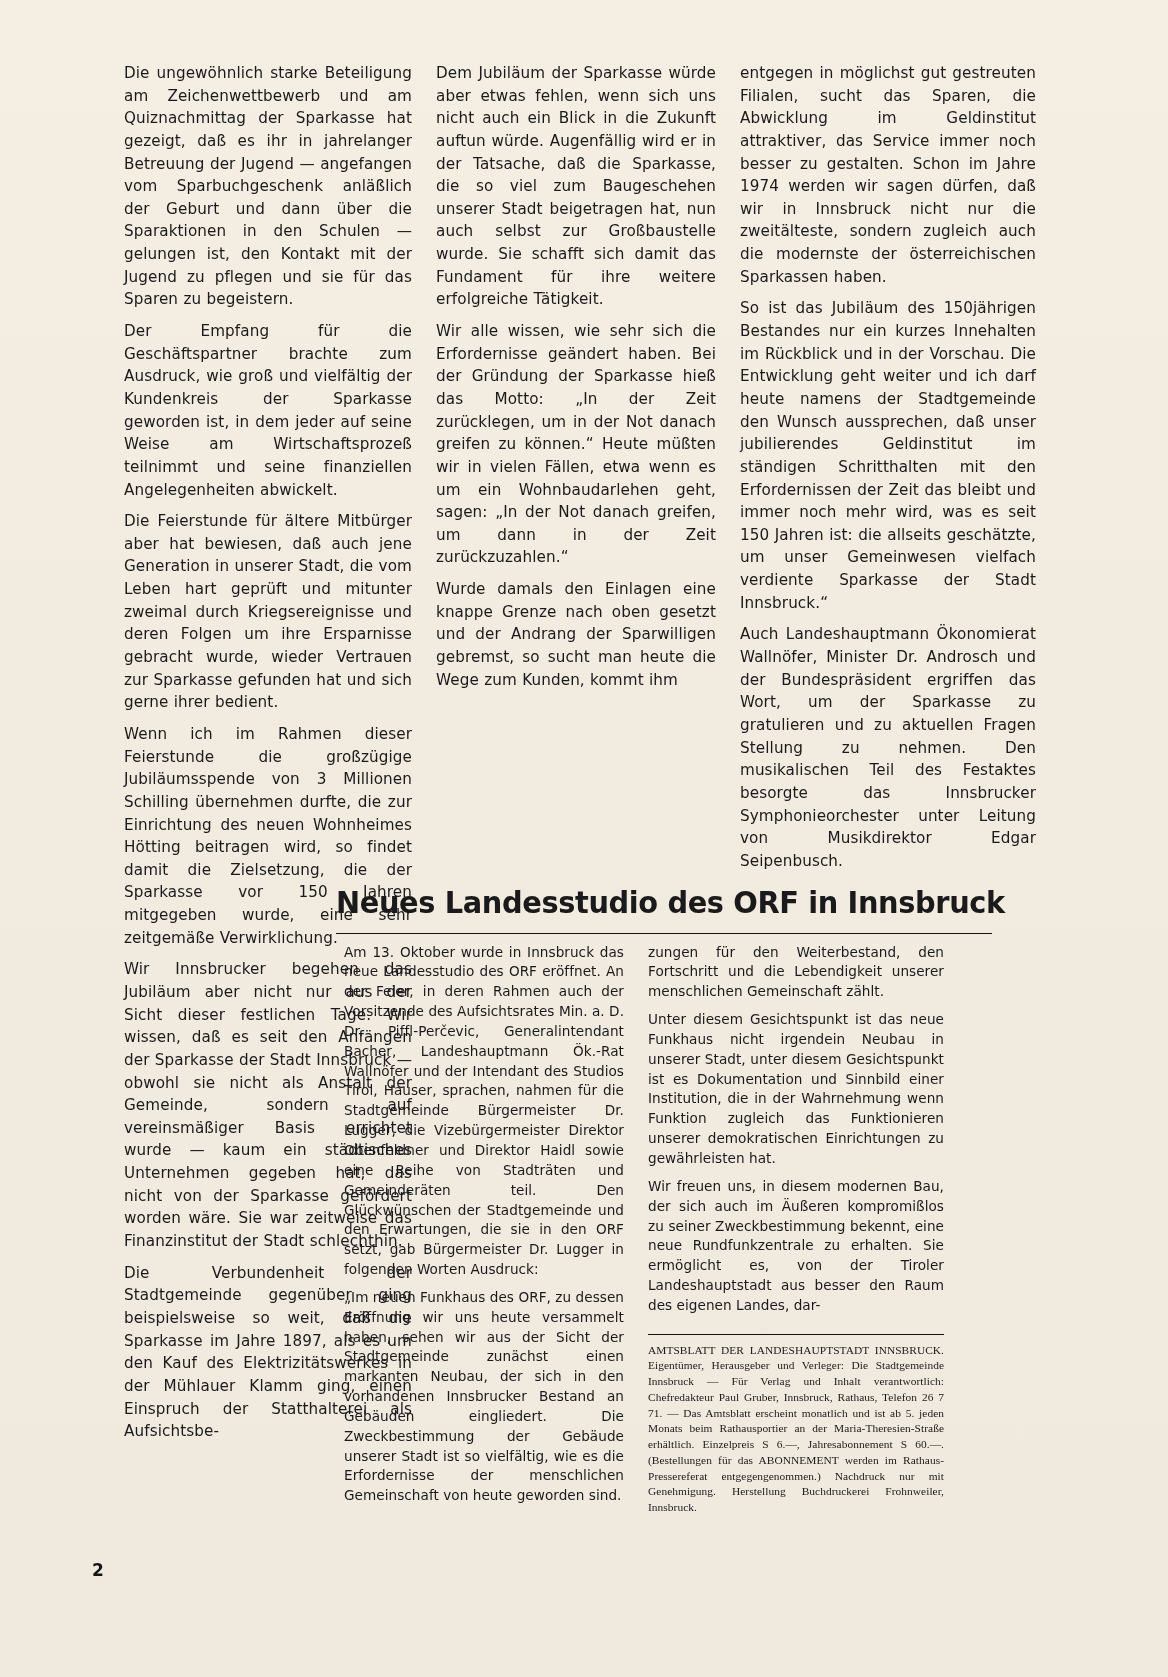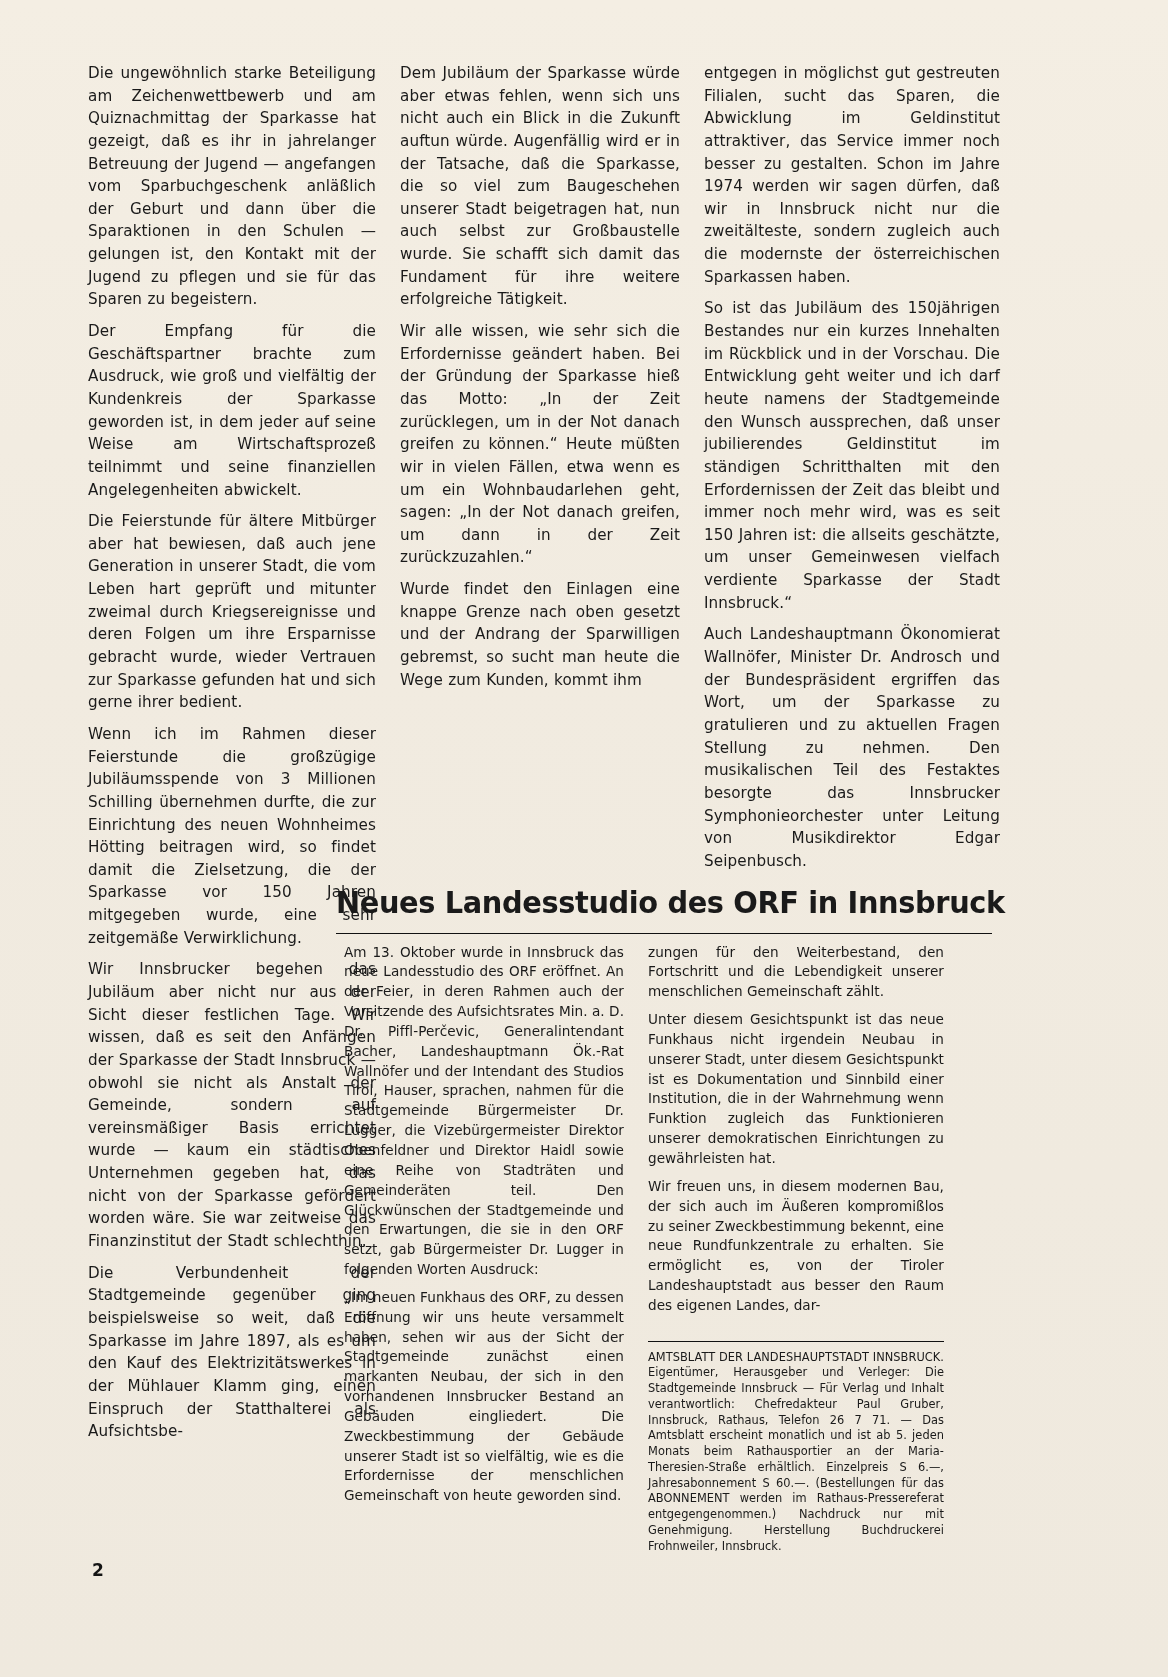--- a/index.html
+++ b/index.html
@@ -25,20 +25,21 @@
     position: absolute;
     left: 88px;
     top: 62px;
     width: 992px;
     height: 1480px;
   }
   .cols {
     display: flex;
     gap: 0;
     align-items: flex-start;
+    margin-left: 36px;
   }
   .col {
     width: 304px;
     box-sizing: border-box;
   }
   .col.c1 { padding-right: 16px; }
   .col.c2 { padding-right: 16px; padding-left: 8px; }
   .col.c3 { padding-left: 8px; }
 
   p.body {
@@ -87,21 +88,22 @@
   .lower-col.l1 { padding-right: 16px; padding-left: 8px; }
   .lower-col.l2 { padding-left: 8px; }
   p.small {
     font-size: 13.6px;
     line-height: 1.46;
     text-align: justify;
     margin: 0 0 8px 0;
     letter-spacing: 0.05px;
   }
   .imprint {
-    margin-top: 25px;
+    margin-top: 18px;
+    font-family: Liberation Serif, serif;
   }
   .imprint-rule {
     border: 0;
     border-top: 1px solid #111;
     margin: 0 0 8px 0;
   }
   p.imprint-text {
     font-size: 11.4px;
     line-height: 1.38;
     text-align: justify;
@@ -130,21 +132,21 @@
         <p class="body">Der Empfang für die Geschäftspartner brachte zum Ausdruck, wie groß und vielfältig der Kundenkreis der Sparkasse geworden ist, in dem jeder auf seine Weise am Wirtschaftsprozeß teilnimmt und seine finanziellen Angelegenheiten abwickelt.</p>
         <p class="body">Die Feierstunde für ältere Mitbürger aber hat bewiesen, daß auch jene Generation in unserer Stadt, die vom Leben hart geprüft und mitunter zweimal durch Kriegsereignisse und deren Folgen um ihre Ersparnisse gebracht wurde, wieder Vertrauen zur Sparkasse gefunden hat und sich gerne ihrer bedient.</p>
         <p class="body">Wenn ich im Rahmen dieser Feierstunde die großzügige Jubiläumsspende von 3 Millionen Schilling übernehmen durfte, die zur Einrichtung des neuen Wohnheimes Hötting beitragen wird, so findet damit die Zielsetzung, die der Sparkasse vor 150 Jahren mitgegeben wurde, eine sehr zeitgemäße Verwirklichung.</p>
         <p class="body">Wir Innsbrucker begehen das Jubiläum aber nicht nur aus der Sicht dieser festlichen Tage. Wir wissen, daß es seit den Anfängen der Sparkasse der Stadt Innsbruck — obwohl sie nicht als Anstalt der Gemeinde, sondern auf vereinsmäßiger Basis errichtet wurde — kaum ein städtisches Unternehmen gegeben hat, das nicht von der Sparkasse gefördert worden wäre. Sie war zeitweise das Finanzinstitut der Stadt schlechthin.</p>
         <p class="body">Die Verbundenheit der Stadtgemeinde gegenüber ging beispielsweise so weit, daß die Sparkasse im Jahre 1897, als es um den Kauf des Elektrizitätswerkes in der Mühlauer Klamm ging, einen Einspruch der Statthalterei als Aufsichtsbe-</p>
       </div>
 
       <div class="col c2">
         <p class="body">Dem Jubiläum der Sparkasse würde aber etwas fehlen, wenn sich uns nicht auch ein Blick in die Zukunft auftun würde. Augenfällig wird er in der Tatsache, daß die Sparkasse, die so viel zum Baugeschehen unserer Stadt beigetragen hat, nun auch selbst zur Großbaustelle wurde. Sie schafft sich damit das Fundament für ihre weitere erfolgreiche Tätigkeit.</p>
         <p class="body">Wir alle wissen, wie sehr sich die Erfordernisse geändert haben. Bei der Gründung der Sparkasse hieß das Motto: „In der Zeit zurücklegen, um in der Not danach greifen zu können.“ Heute müßten wir in vielen Fällen, etwa wenn es um ein Wohnbaudarlehen geht, sagen: „In der Not danach greifen, um dann in der Zeit zurückzuzahlen.“</p>
-        <p class="body">Wurde findet den Einlagen eine knappe Grenze nach oben gesetzt und der Andrang der Sparwilligen gebremst, so sucht man heute die Wege zum Kunden, kommt ihm</p>
+        <p class="body">Wurde damals den Einlagen eine knappe Grenze nach oben gesetzt und der Andrang der Sparwilligen gebremst, so sucht man heute die Wege zum Kunden, kommt ihm</p>
       </div>
 
       <div class="col c3">
         <p class="body">entgegen in möglichst gut gestreuten Filialen, sucht das Sparen, die Abwicklung im Geldinstitut attraktiver, das Service immer noch besser zu gestalten. Schon im Jahre 1974 werden wir sagen dürfen, daß wir in Innsbruck nicht nur die zweitälteste, sondern zugleich auch die modernste der österreichischen Sparkassen haben.</p>
         <p class="body">So ist das Jubiläum des 150jährigen Bestandes nur ein kurzes Innehalten im Rückblick und in der Vorschau. Die Entwicklung geht weiter und ich darf heute namens der Stadtgemeinde den Wunsch aussprechen, daß unser jubilierendes Geldinstitut im ständigen Schritthalten mit den Erfordernissen der Zeit das bleibt und immer noch mehr wird, was es seit 150 Jahren ist: die allseits geschätzte, um unser Gemeinwesen vielfach verdiente Sparkasse der Stadt Innsbruck.“</p>
         <p class="body">Auch Landeshauptmann Ökonomierat Wallnöfer, Minister Dr. Androsch und der Bundespräsident ergriffen das Wort, um der Sparkasse zu gratulieren und zu aktuellen Fragen Stellung zu nehmen. Den musikalischen Teil des Festaktes besorgte das Innsbrucker Symphonieorchester unter Leitung von Musikdirektor Edgar Seipenbusch.</p>
       </div>
 
     </div>
   </div>

